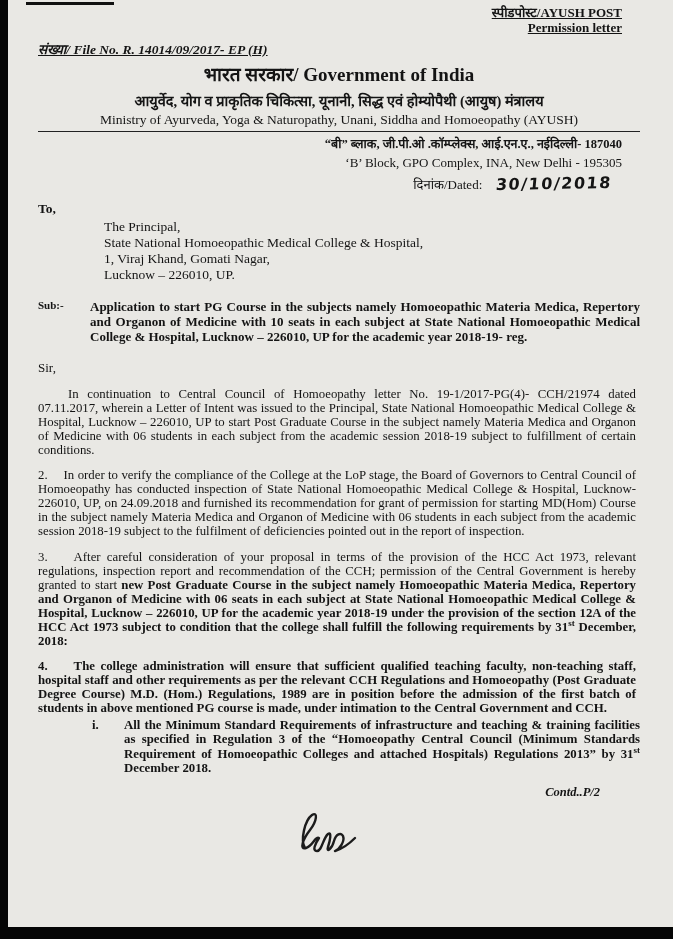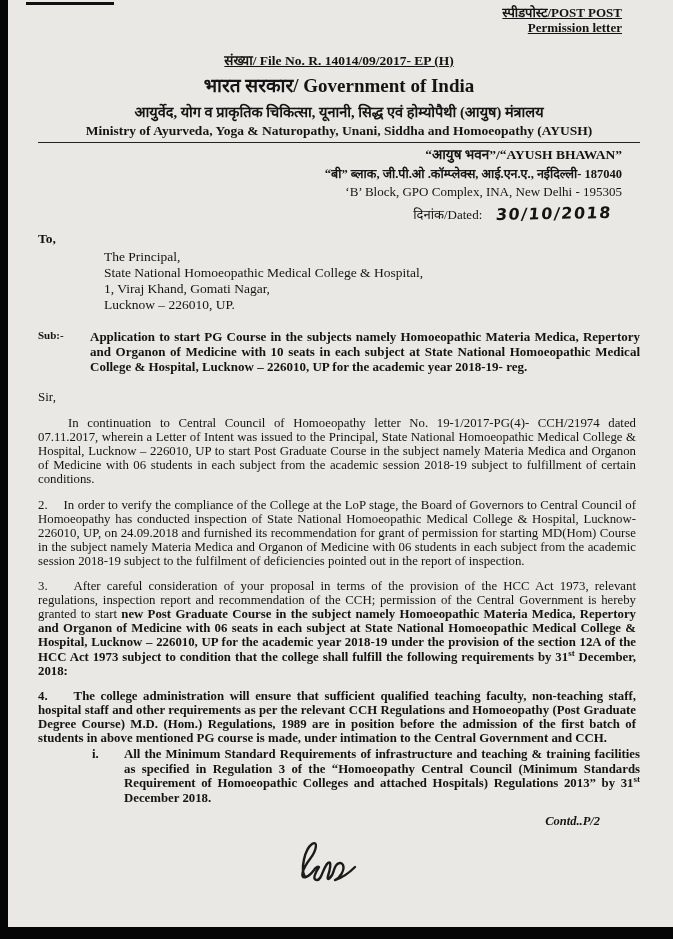--- a/index.html
+++ b/index.html
@@ -10,24 +10,24 @@
     color:#141414;
   }
   .paper{position:absolute;left:0;top:0;width:673px;height:939px;background:#e9e8e4;}
   .band-left{position:absolute;left:0;top:0;width:8px;height:939px;background:#050505;}
   .band-bottom{position:absolute;left:0;bottom:0;width:673px;height:12px;background:#050505;}
   .tick-topleft{position:absolute;left:26px;top:2px;width:88px;height:3px;background:#111;}
   .content{position:absolute;left:38px;top:5px;width:602px;}
 
   .hdr-right{ text-align:right; margin-right:18px; font-weight:bold; font-size:13px; line-height:15px;}
   .hdr-right .u{ text-decoration:underline; }
-  .fileno{ text-align:center; font-weight:bold; font-size:13.5px; margin-top:16px; text-decoration:underline;}
+  .fileno{ font-weight:bold; font-size:13.5px; margin-top:5px; text-decoration:underline;font-style:italic;}
   .govt{ text-align:center; font-weight:600; font-size:19px; margin-top:3px;}
   .min-hi{ text-align:center; font-weight:bold; font-size:14.5px; margin-top:3px;}
-  .min-en{ text-align:center; font-size:13.5px; font-weight:700; margin-top:2px; padding-bottom:3px; border-bottom:1.6px solid #222;}
+  .min-en{ text-align:center; font-size:13.5px; font-weight:400; margin-top:2px; padding-bottom:3px; border-bottom:1.6px solid #222;}
   .addr{ text-align:right; margin-right:18px; line-height:18.5px; margin-top:3px;}
   .addr .bhawan{ font-weight:bold; font-size:13.5px;}
   .addr .hi{ font-weight:bold; font-size:12.5px;}
   .addr .en{ font-size:13px;}
   .dated-row{ text-align:right; margin-right:28px; font-size:13px; margin-top:2px;}
   .handwritten{
     display:inline-block; font-family:"DejaVu Sans",sans-serif; font-weight:bold;
     font-size:16px; letter-spacing:1.5px; transform:skewX(-6deg) rotate(-1deg);
     margin-left:14px;
   }
@@ -53,31 +53,30 @@
 </style>
 </head>
 <body>
 
 <div class="paper"></div>
 <div class="tick-topleft"></div>
 
 <div class="content">
 
   <div class="hdr-right">
-    <div class="u">स्पीडपोस्ट/POST POST</div>
+    <div class="u">स्पीडपोस्ट/AYUSH POST</div>
     <div class="u">Permission letter</div>
   </div>
 
   <div class="fileno">संख्या/ File No. R. 14014/09/2017- EP (H)</div>
   <div class="govt">भारत सरकार/ Government of India</div>
   <div class="min-hi">आयुर्वेद, योग व प्राकृतिक चिकित्सा, यूनानी, सिद्ध एवं होम्योपैथी (आयुष) मंत्रालय</div>
   <div class="min-en">Ministry of Ayurveda, Yoga &amp; Naturopathy, Unani, Siddha and Homoeopathy (AYUSH)</div>
 
   <div class="addr">
-    <div class="bhawan">“आयुष भवन”/“AYUSH BHAWAN”</div>
     <div class="hi">“बी” ब्लाक, जी.पी.ओ .कॉम्प्लेक्स, आई.एन.ए., नईदिल्ली- 187040</div>
     <div class="en">‘B’ Block, GPO Complex, INA, New Delhi - 195305</div>
   </div>
   <div class="dated-row">
     <span>दिनांक/Dated:</span><span class="handwritten">30/10/2018</span>
   </div>
 
   <div class="to-label">To,</div>
   <div class="to-block">
     <div>The Principal,</div>

